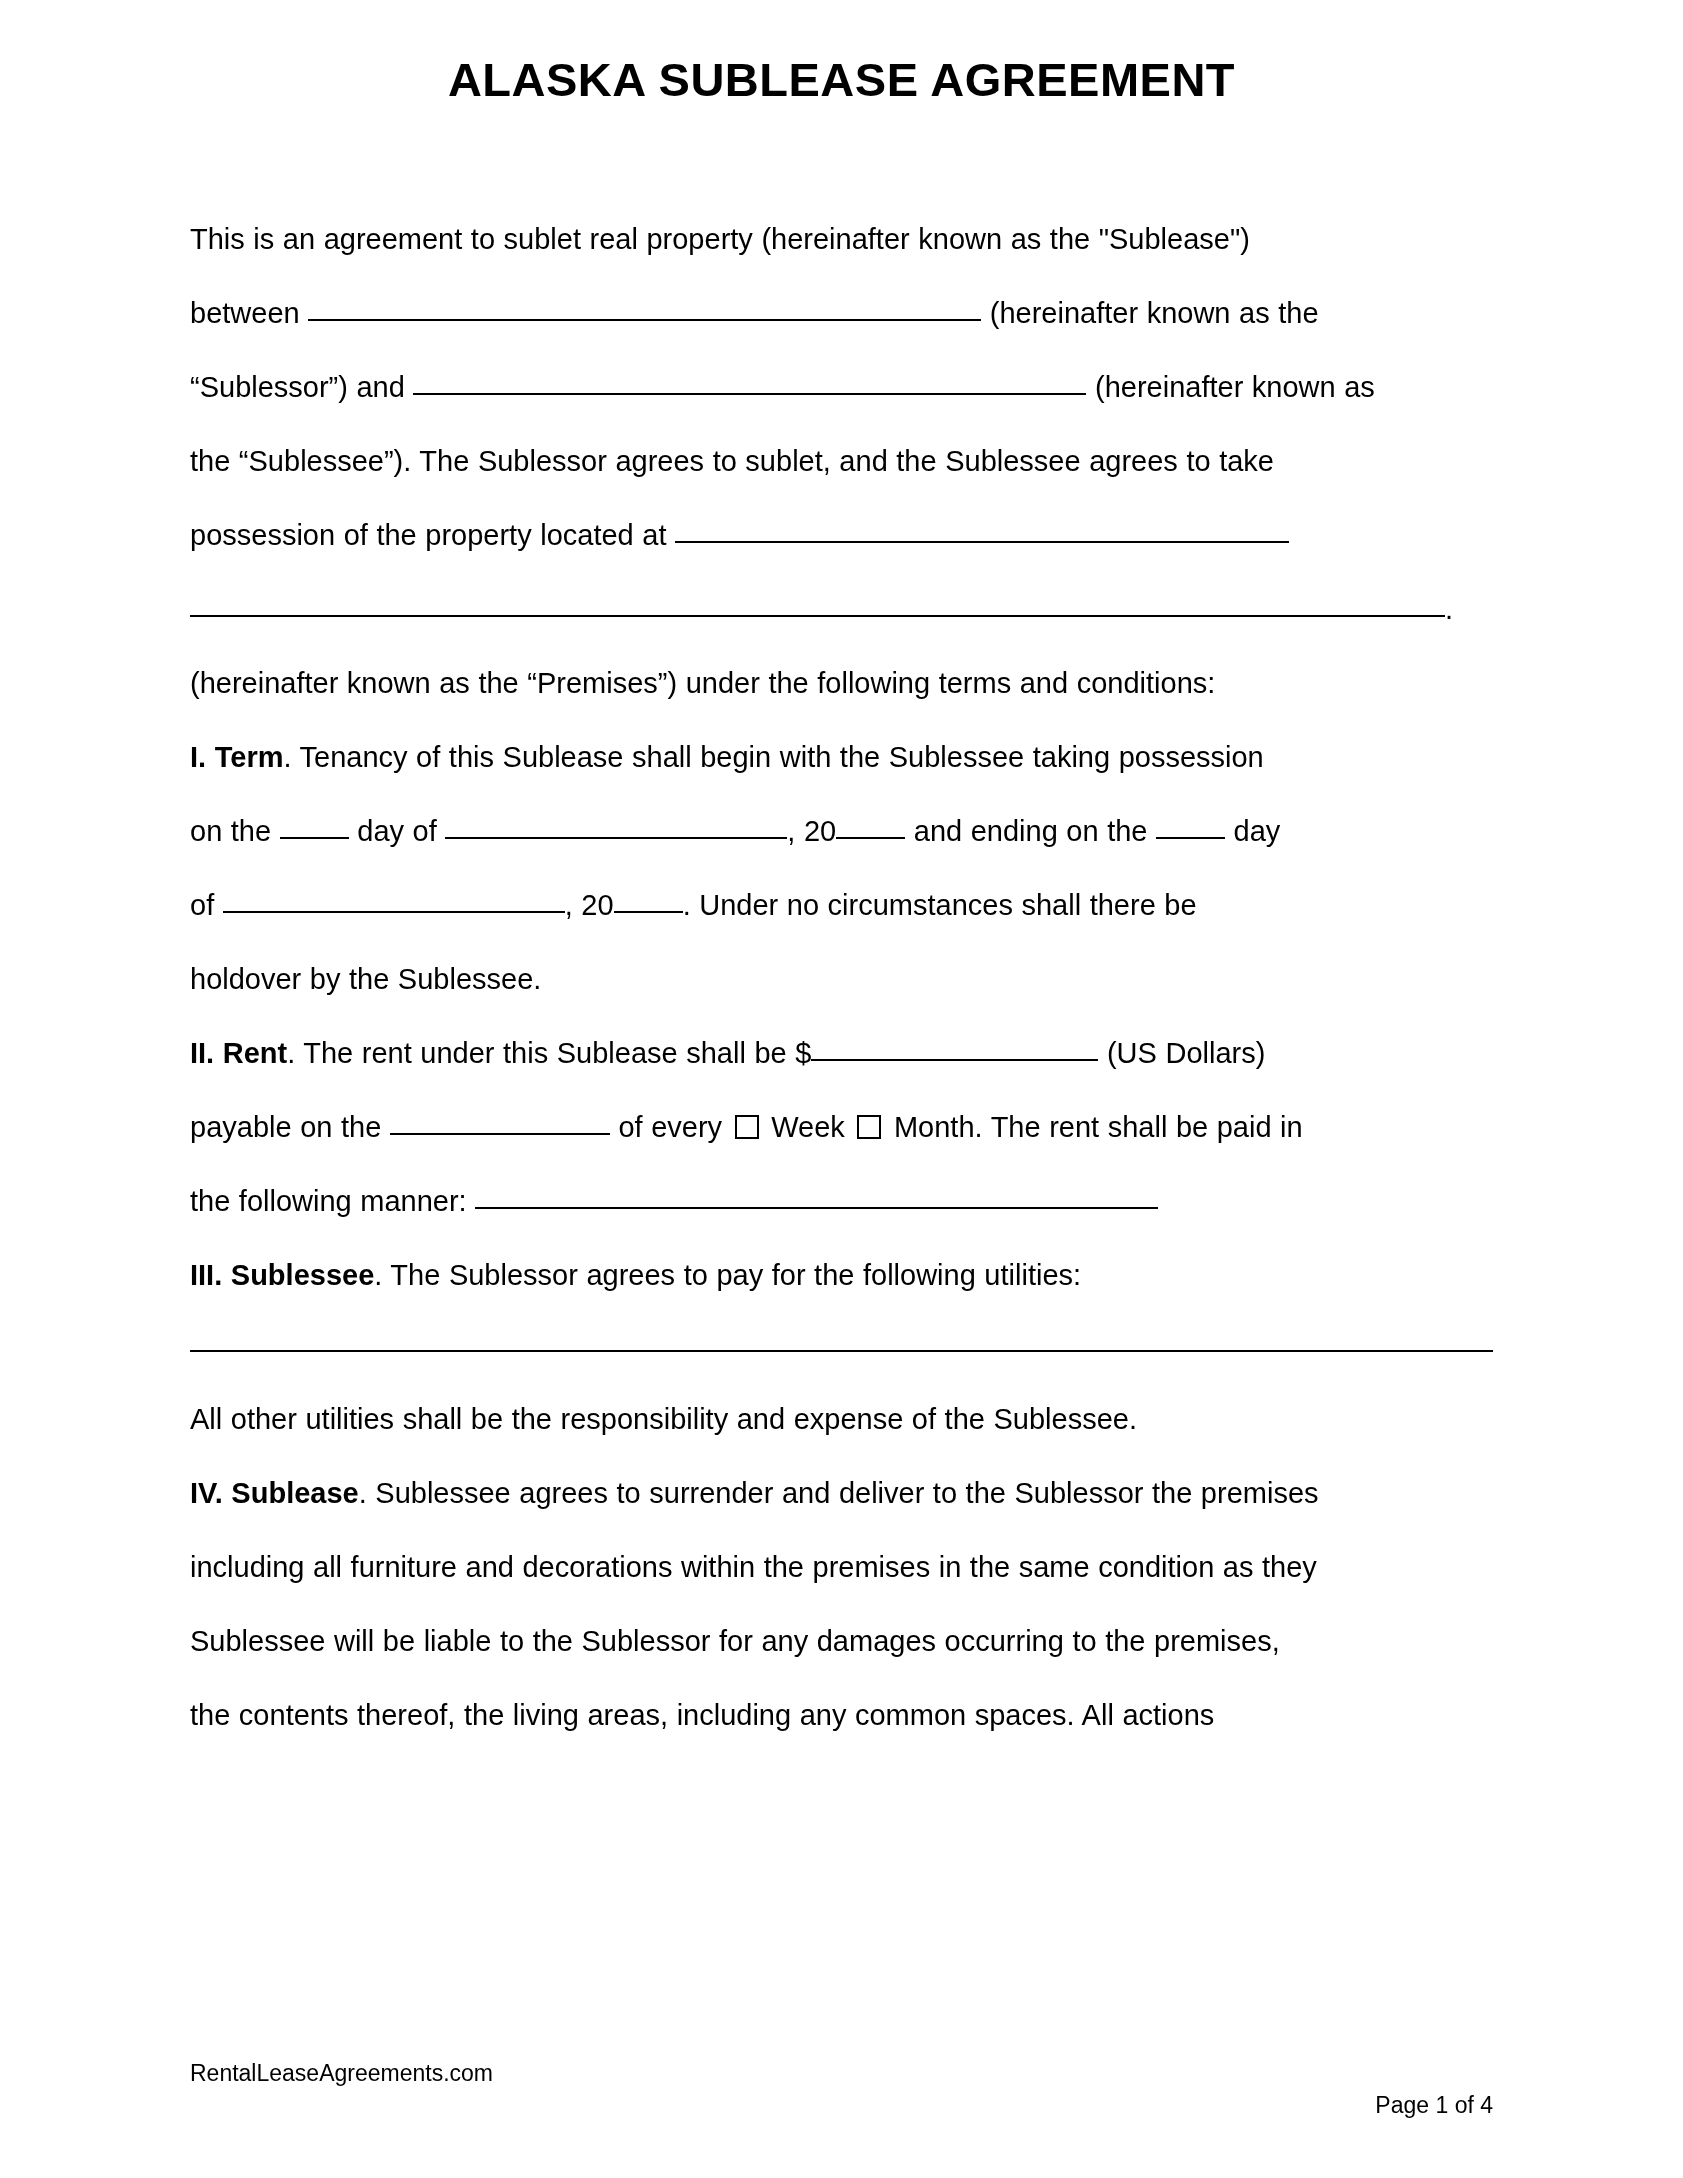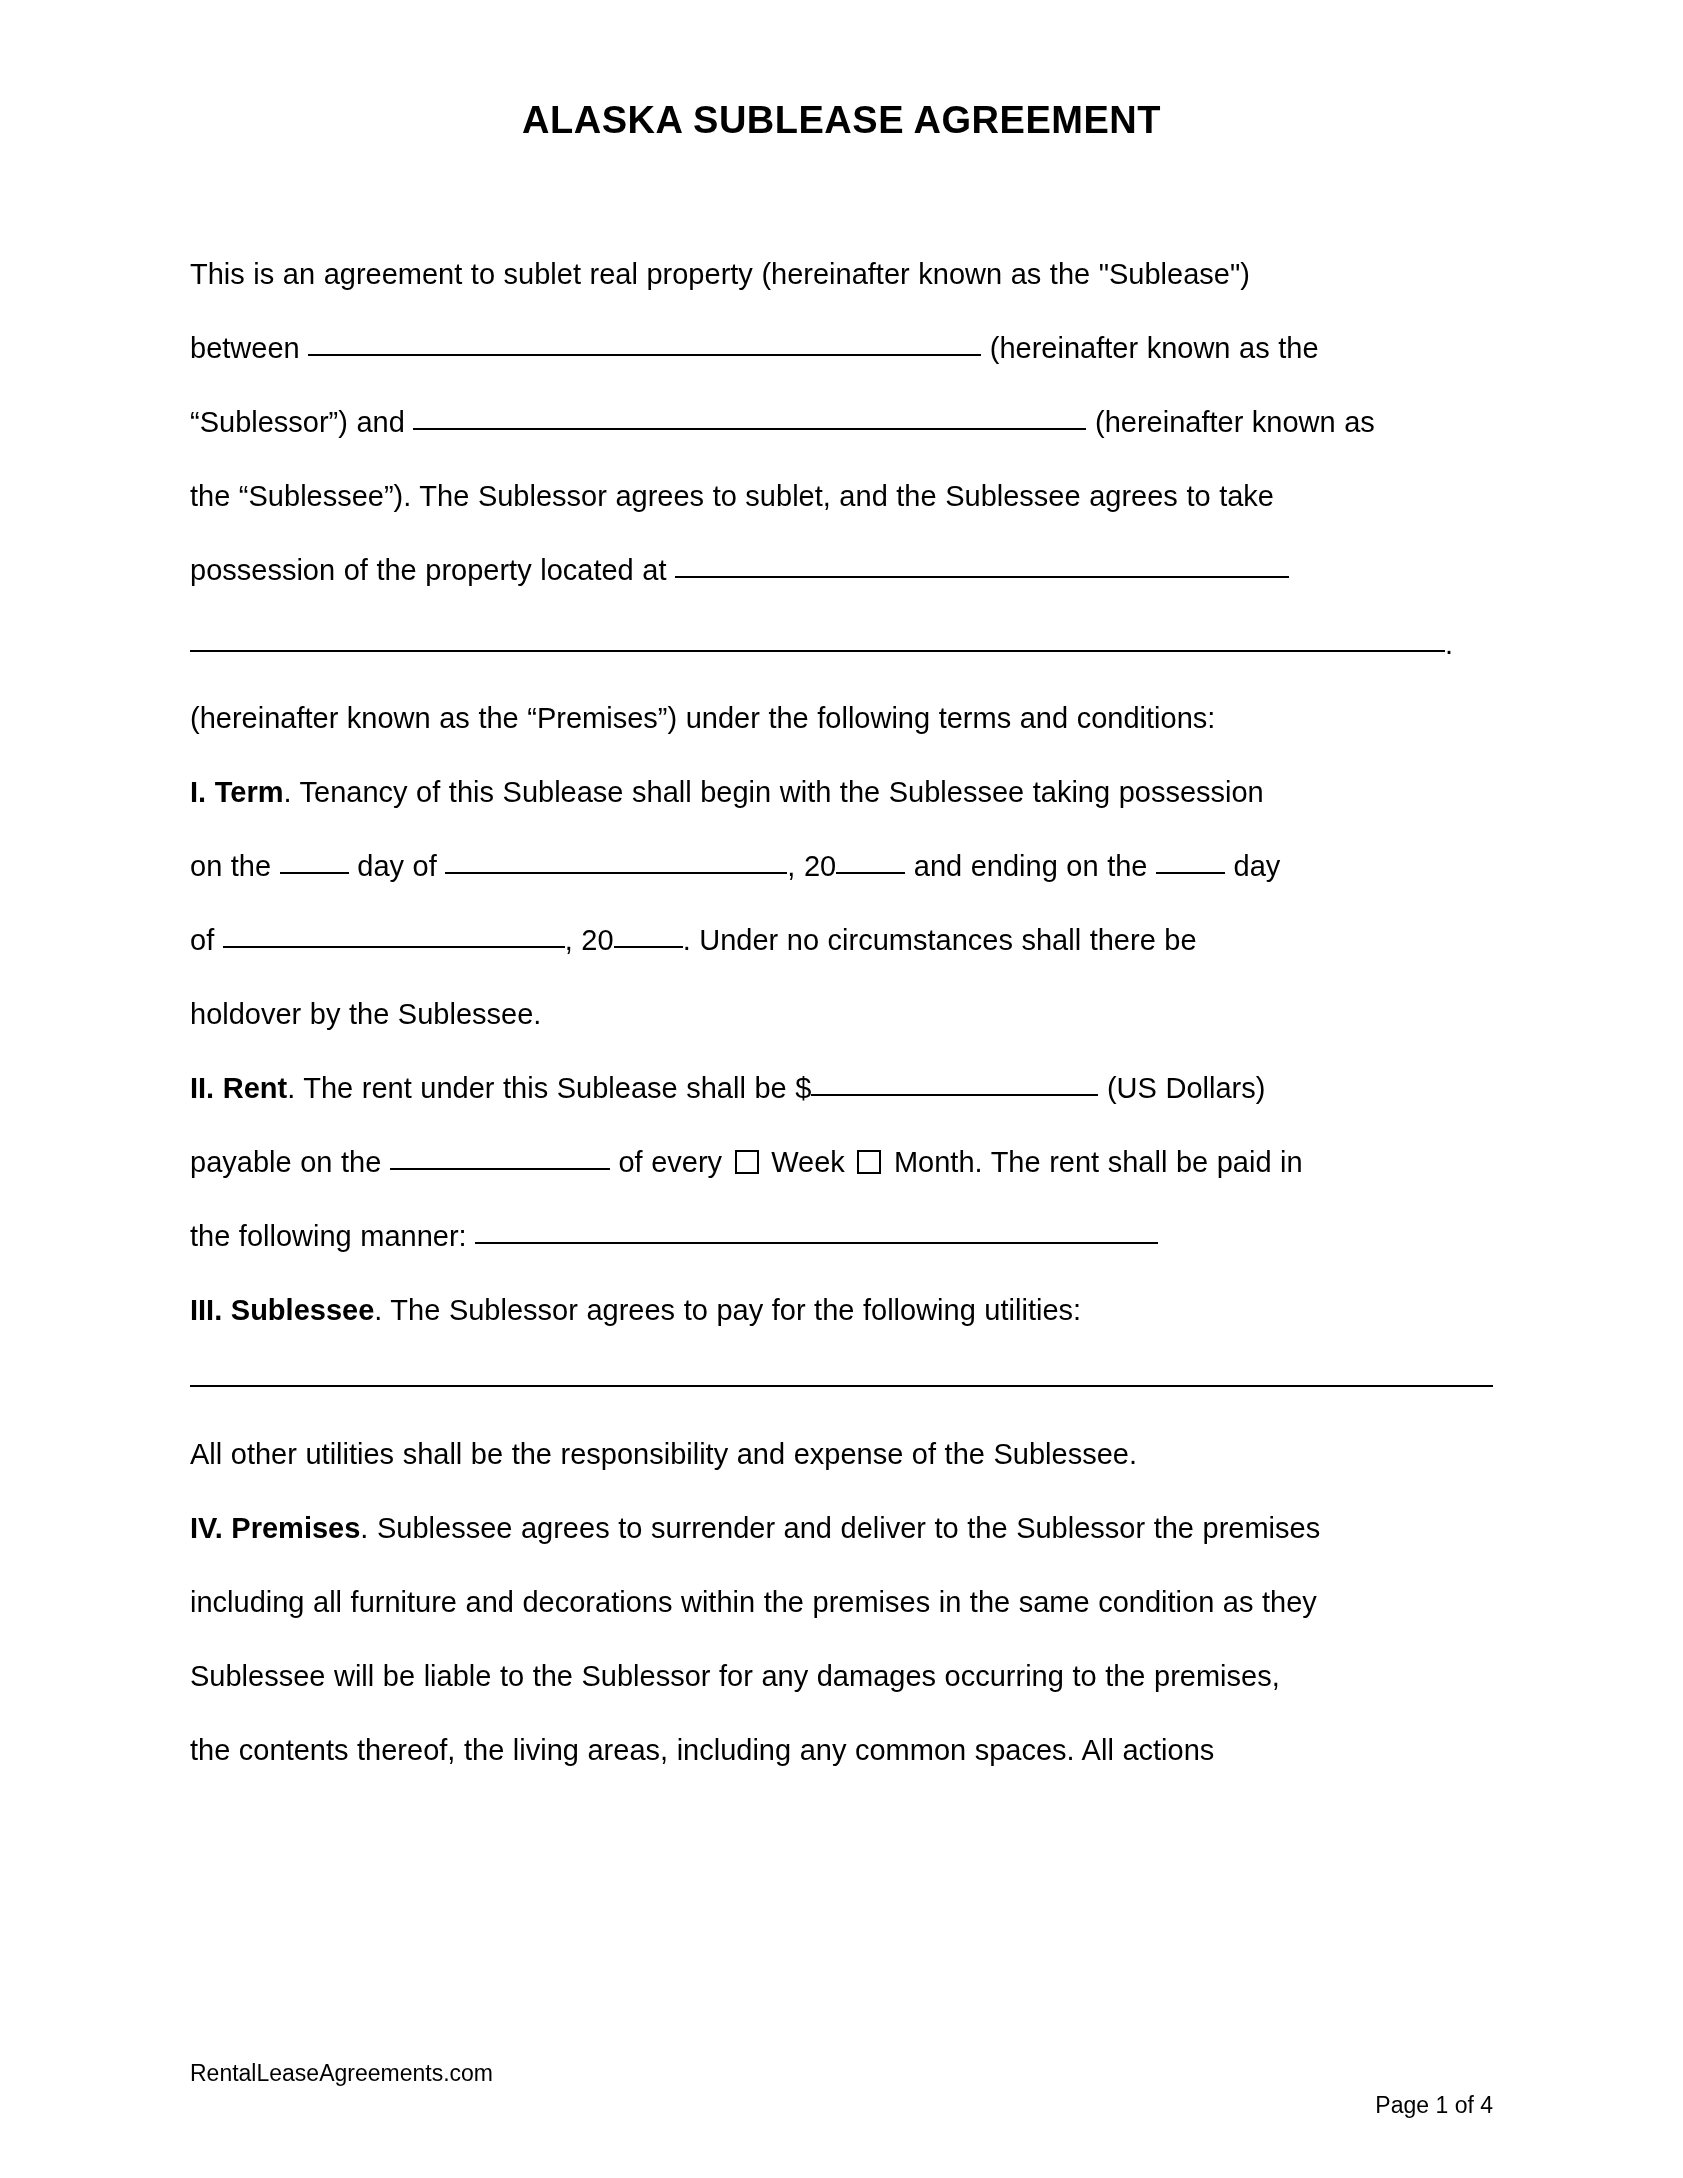--- a/index.html
+++ b/index.html
@@ -17,25 +17,25 @@
   }
   .page {
     position: relative;
     width: 1683px;
     height: 2178px;
     box-sizing: border-box;
     padding: 0;
   }
   .doc-title {
     text-align: center;
-    font-size: 38px;
+    font-size: 47px;
     font-weight: bold;
     letter-spacing: 0.5px;
     margin: 0;
-    padding-top: 99px;
+    padding-top: 52px;
     font-family: "Liberation Sans", sans-serif;
   }
   .body-wrap {
     padding: 0 190px 0 190px;
     margin-top: 95px;
   }
   p.para {
     font-size: 29px;
     line-height: 74px;
     margin: 0 0 0 0;
@@ -179,21 +179,21 @@
     </p>
 
     <div class="util-line"></div>
 
     <p class="para" style="margin-top:30px">
       <span>All other utilities shall be the responsibility and expense of the Sublessee.</span>
     </p>
 
     <p class="para">
       <span class="strong">IV.</span>
-      <span class="strong">Premises</span><span>. Sublessee agrees to surrender and deliver to the Sublessor the premises</span>
+      <span class="strong">Sublease</span><span>. Sublessee agrees to surrender and deliver to the Sublessor the premises</span>
     </p>
 
     <p class="para">
       <span>including all furniture and decorations within the premises in the same condition as they</span>
     </p>
 
 
     <p class="para">
       <span>Sublessee will be liable to the Sublessor for any damages occurring to the premises,</span>
     </p>

